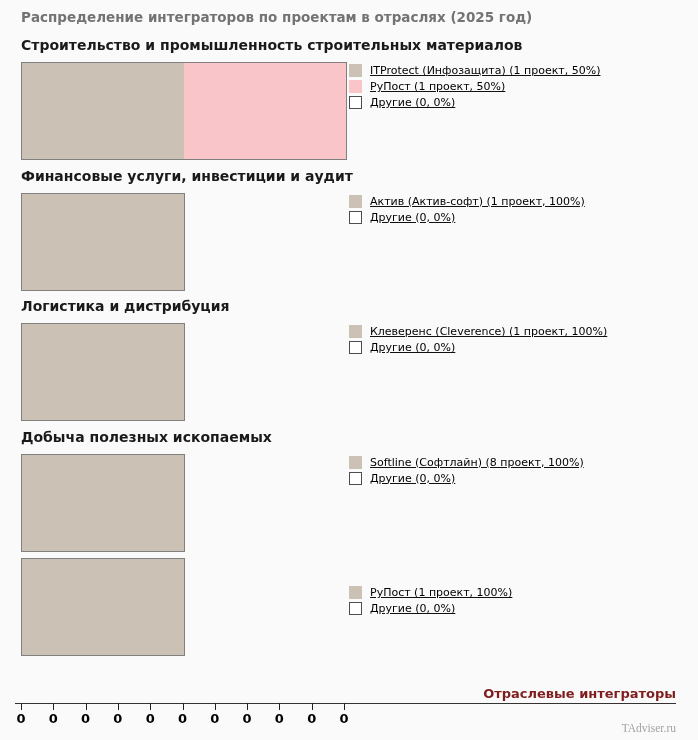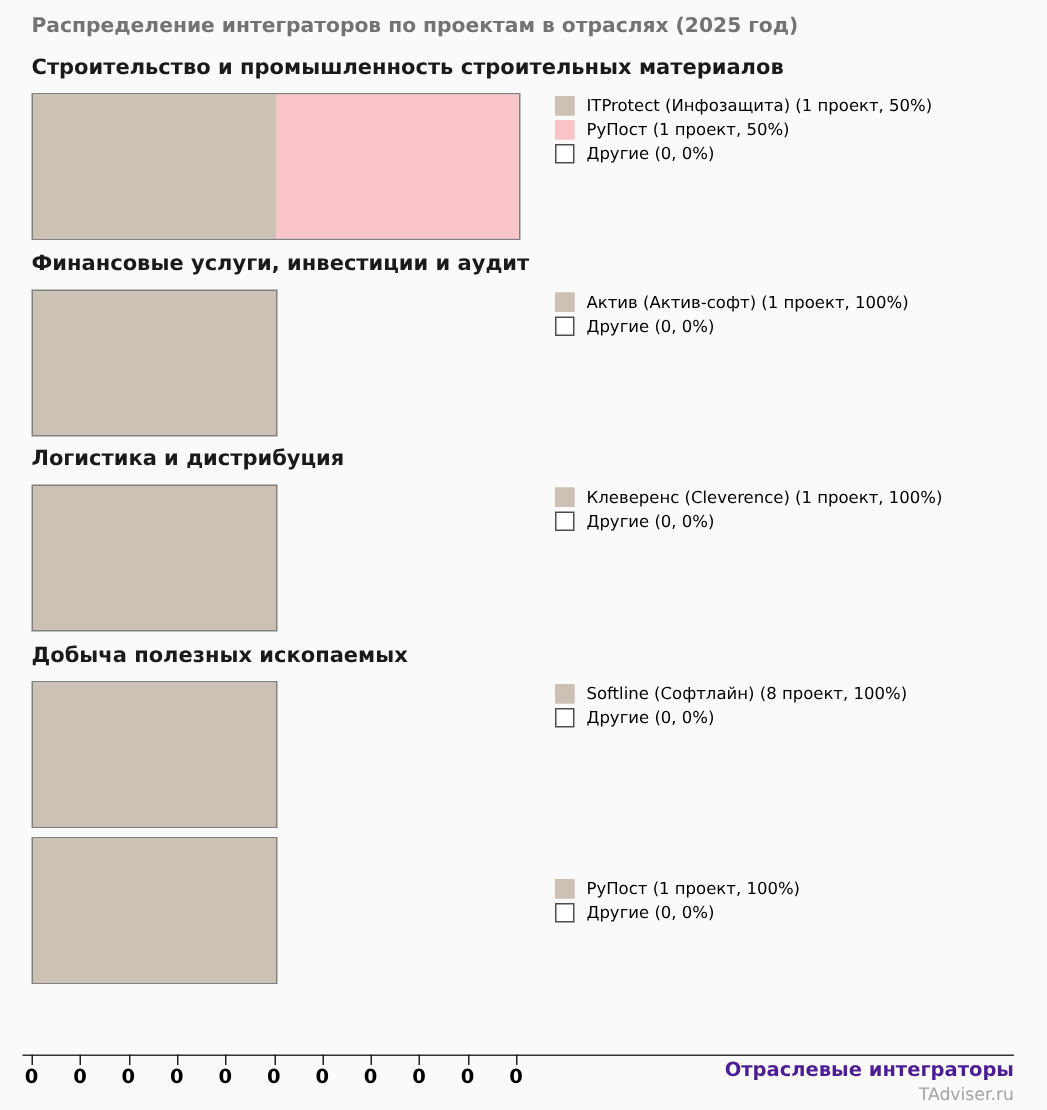--- a/index.html
+++ b/index.html
@@ -31,22 +31,23 @@
   .bar-track{
     box-sizing:border-box;
     height:98px;
     border:1px solid #808080;
     display:flex;
     width:max-content;
   }
   .bar-seg{height:100%;}
   .legend{
     position:absolute;
-    left:349px;
+    left:328px;
     top:28px;
+    text-decoration:underline;
   }
   .legend-item{
     display:flex;
     align-items:center;
     margin-bottom:3px;
     height:13px;
   }
   .legend-swatch{
     box-sizing:border-box;
     width:13px;height:13px;
@@ -75,30 +76,31 @@
     position:absolute;
     top:7px;
     width:16px;
     text-align:center;
     font-size:13px;
     font-weight:bold;
     color:#000;
   }
   .axis-label{
     position:absolute;
-    right:22px;top:706px;
+    right:22px;top:686px;
     font-size:13px;
     font-weight:bold;
-    color:#4c1d95;
+    color:#7f1d1d;
   }
   .watermark{
     position:absolute;
     right:22px;top:722px;
     font-size:11.5px;
     color:#a3a3a3;
+    font-family:Liberation Serif, serif;
   }
 </style>
 </head>
 <body>
 
 <div class="page">
   <div class="chart-title">Распределение интеграторов по проектам в отраслях (2025 год)</div>
 
   <div id="sections">
   <div class="section">

